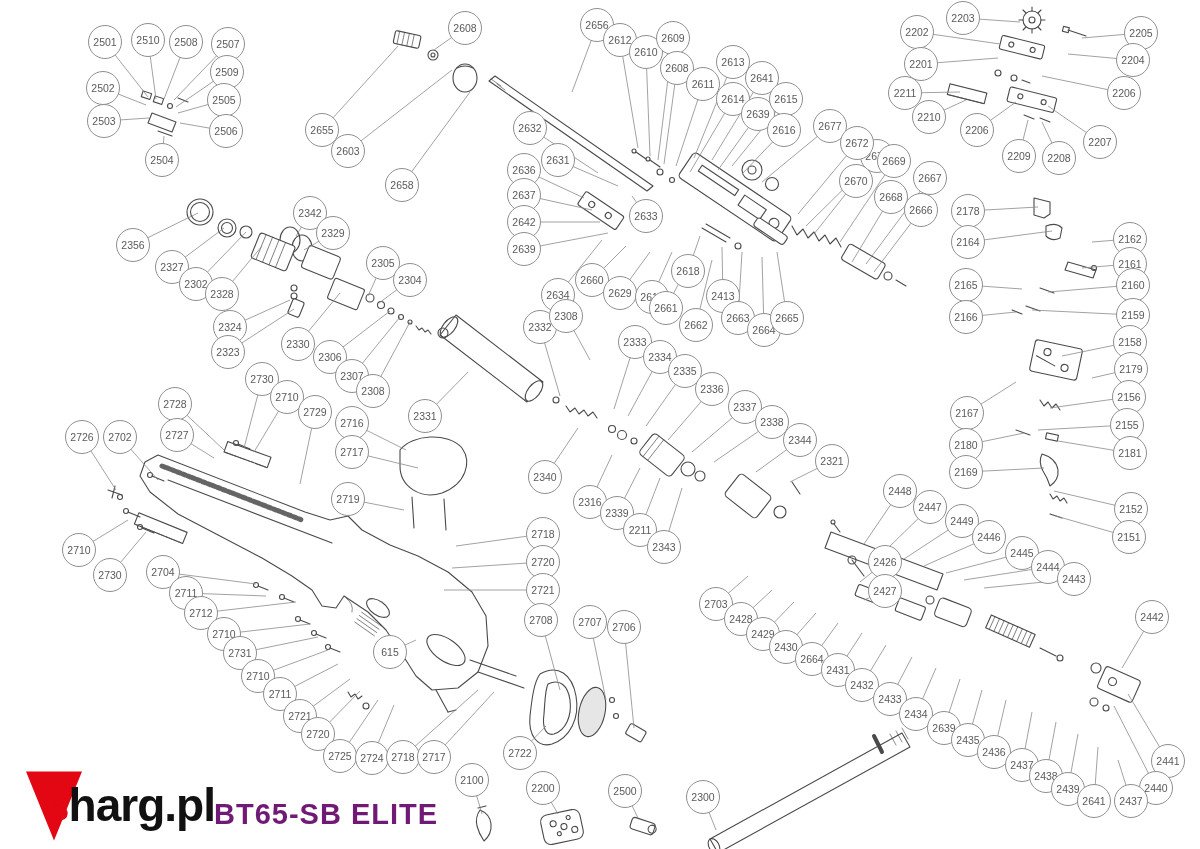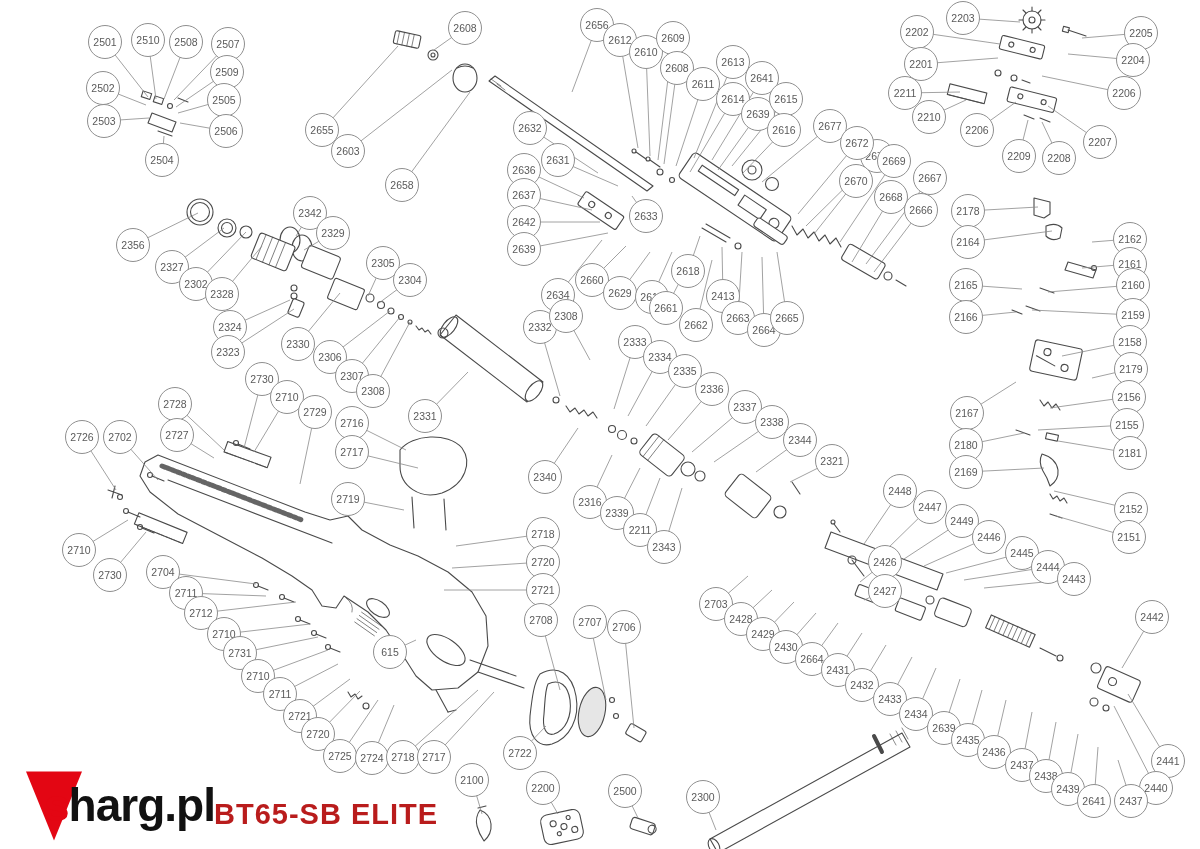--- a/index.html
+++ b/index.html
@@ -15,21 +15,21 @@
   
   #leaders line{stroke:var(--leader,#8a8a8a);stroke-width:.8;}
   #callouts circle{fill:#fff;stroke:var(--callout-stroke,#8f8f8f);stroke-width:1;}
   #callouts text{font-family:"Liberation Sans",sans-serif;font-size:10.5px;
                  fill:var(--callout-text,#5a5a5a);text-anchor:middle;}
   
   .brand{position:absolute;left:26px;top:770px;display:flex;align-items:flex-start;height:74px;}
   .brand .flag{width:56px;height:72px;flex:0 0 auto;}
   .brandtext{font-size:46px;font-weight:bold;color:#111;line-height:70px;margin-left:-38px;letter-spacing:-1px;}
   .brandtext .accent{color:var(--accent,#e30613);}
-  .model{position:absolute;left:214px;top:798px;font-size:29px;font-weight:600;color:#b91c1c;letter-spacing:1px;}
+  .model{position:absolute;left:214px;top:798px;font-size:29px;font-weight:600;color:#701a75;letter-spacing:1px;}
 </style>
 </head>
 <body>
 
 <div class="stage">
   <svg id="diagram" viewBox="0 0 1200 849">
 
     <g id="art">
 
       <rect x="142" y="92" width="9" height="6" transform="rotate(18 146 95)"></rect>

